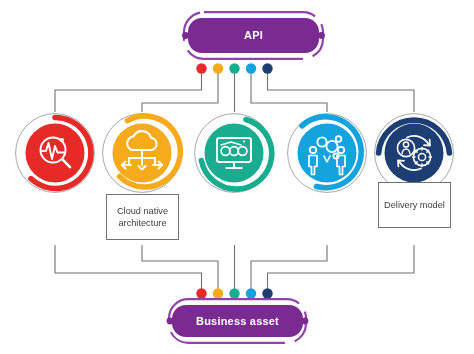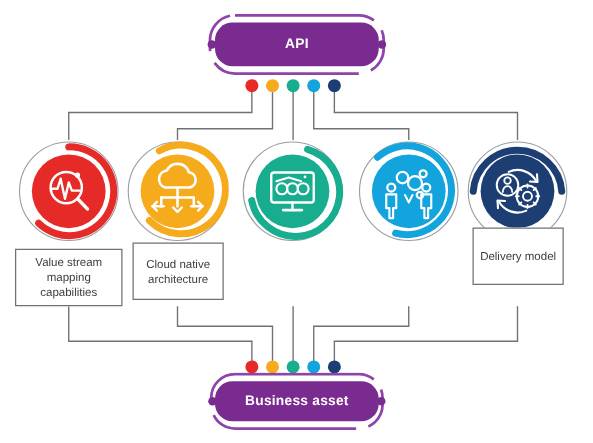--- a/index.html
+++ b/index.html
@@ -104,21 +104,21 @@
       <path d="M267.5,72 L267.5,90 L414,90 L414,112"></path>
 
       <path d="M55,245 L55,273 L201.5,273 L201.5,292"></path>
       <path d="M142,245 L142,261 L218,261 L218,292"></path>
       <path d="M234.5,245 L234.5,292"></path>
       <path d="M327,245 L327,261 L251,261 L251,292"></path>
       <path d="M414,245 L414,273 L267.5,273 L267.5,292"></path>
     </g>
   </svg>
 
-  <div class="pill-wrap" style="left:160px; top:11px; width:155px; height:49px;">
+  <div class="pill-wrap" style="left:176px; top:11px; width:155px; height:49px;">
     <svg class="pill-outline" viewBox="0 0 155 49" xmlns="http://www.w3.org/2000/svg">
 
       <path d="M28,1.2 H127 A20,20 0 0 1 147,21 V28 A20,20 0 0 1 127,47.8 H28 A20,20 0 0 1 8,28 V21 A20,20 0 0 1 28,1.2 Z" fill="none" stroke="#8e44a8" stroke-width="2.2" stroke-dasharray="118 10 36 10 118 10 36 10" stroke-dashoffset="6"></path>
       <circle cx="9.5" cy="24.5" r="3.4" fill="#7a2b90"></circle>
       <circle cx="145.5" cy="24.5" r="3.4" fill="#7a2b90"></circle>
     </svg>
     <div class="pill-body" style="background:#7a2b90;">
       <span class="pill-label">API</span>
     </div>
   </div>
@@ -225,23 +225,20 @@
           <line x1="44.1" y1="49.9" x2="42.4" y2="51.6"></line>
         </g>
         <path d="M34,25.5 A17,17 0 0 1 56,33" stroke-width="1.7"></path>
         <polyline points="56.6,27.5 57,33.6 51,33.2" stroke-width="1.7"></polyline>
         <path d="M48,56.5 A17,17 0 0 1 26,49" stroke-width="1.7"></path>
         <polyline points="25.4,54.5 25,48.4 31,48.8" stroke-width="1.7"></polyline>
       </g>
     </svg>
   </div>
 
-  <div class="label-box" style="left:12px; top:199px; width:86px; height:46px;">
-    <span>Value stream mapping capabilities</span>
-  </div>
 
   <div class="label-box" style="left:106px; top:194px; width:73px; height:46px;">
     <span>Cloud native architecture</span>
   </div>
 
 
 
   <div class="label-box" style="left:378px; top:182px; width:73px; height:46px;">
     <span>Delivery model</span>
   </div>

